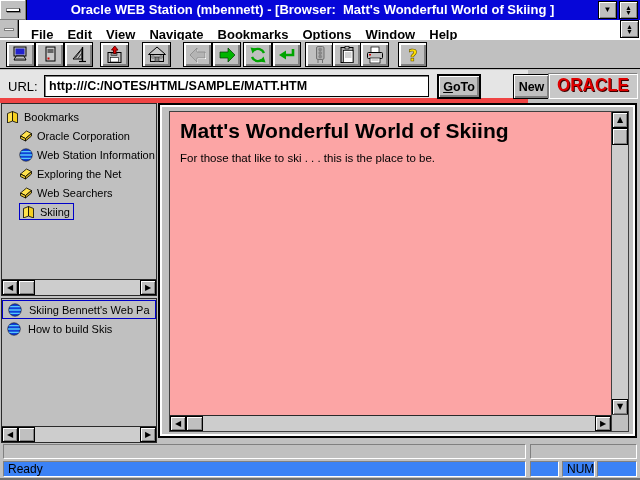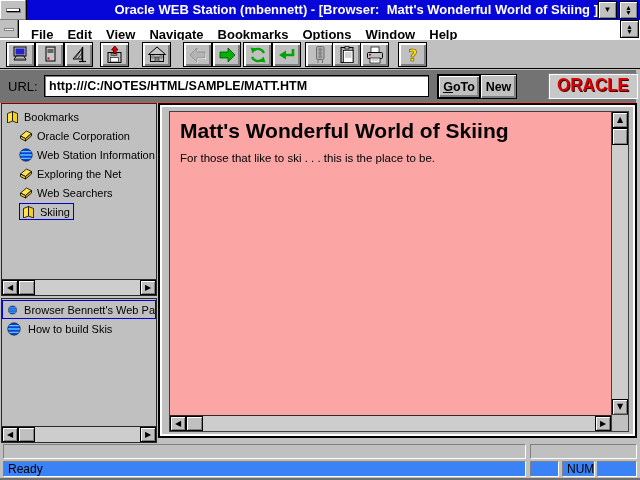--- a/index.html
+++ b/index.html
@@ -8,21 +8,21 @@
     border-bottom:2px solid #707070;box-sizing:border-box;}
   *{box-sizing:border-box;}
 
   
   .titlebar{position:absolute;left:0;top:0;width:640px;height:20px;background:#0606D8;display:flex;align-items:center;}
   .ctrlbox{position:absolute;left:0;top:0;width:27px;height:20px;background:#C0C0C0;
     border-right:1px solid #000;display:flex;align-items:center;justify-content:center;
     box-shadow:inset -1px -1px 0 #808080, inset 1px 1px 0 #fff;}
   .ctrldash{width:14px;height:4px;background:#fff;border:1px solid #000;border-top-color:#808080;border-left-color:#808080;box-shadow:1px 1px 0 #808080;}
   .title-text{position:absolute;left:27px;right:42px;top:0;height:30px;line-height:20px;
-    text-align:right;color:#fff;font-weight:bold;font-size:13px;white-space:pre;overflow:hidden;}
+    text-align:center;color:#fff;font-weight:bold;font-size:13px;white-space:pre;overflow:hidden;}
   .tbtn{position:absolute;top:1px;width:19px;height:18px;background:#C0C0C0;border:1px solid #000;
     box-shadow:inset 1px 1px 0 #fff, inset -1px -1px 0 #808080;
     display:flex;flex-direction:column;align-items:center;justify-content:center;font-size:8px;line-height:8px;}
   .tbtn .stk{font-size:7px;line-height:5px;}
   #btn-min{left:598px;} #btn-restore{left:619px;}
 
   
   .menubar{position:absolute;left:0;top:20px;width:640px;height:29px;background:#fff;border-bottom:1px solid #000;
     display:flex;align-items:center;}
   .menu-ctrlbox{position:absolute;left:0;top:0;width:19px;height:18px;background:#C0C0C0;border-right:1px solid #000;
@@ -37,30 +37,30 @@
   .menu-restore .stk{font-size:7px;line-height:5px;}
 
   
   .toolbar{position:absolute;left:0;top:40px;width:640px;height:29px;background:#C0C0C0;border-bottom:1px solid #000;}
   .tool-btn{position:absolute;top:2px;width:29px;height:25px;background:#C0C0C0;border:1px solid #000;
     box-shadow:inset 1px 1px 0 #fff, inset 2px 2px 0 #fff, inset -1px -1px 0 #808080, inset -2px -2px 0 #808080;
     display:flex;align-items:center;justify-content:center;}
   .tool-btn svg{display:block;}
 
   
-  .urlrow{position:absolute;left:0;top:70px;width:636px;height:33px;background:#737373;border-bottom:1px solid #ef4444;}
+  .urlrow{position:absolute;left:0;top:70px;width:528px;height:33px;background:#e5e5e5;border-bottom:5px solid #ef4444;}
   .url-label{position:absolute;left:8px;top:9px;font-size:13px;}
   .url-input{position:absolute;left:44px;top:5px;width:385px;height:22px;background:#fff;
     border:1px solid #000;box-shadow:inset 1px 1px 0 #808080;
     font-family:"Liberation Sans",sans-serif;font-weight:bold;font-size:12.5px;padding:0 4px;color:#000;}
   .push-btn{position:absolute;top:4px;height:25px;background:#C0C0C0;font-weight:bold;font-size:12.5px;
     display:flex;align-items:center;justify-content:center;
     border:1px solid #000;box-shadow:inset 1px 1px 0 #fff, inset -1px -1px 0 #808080, inset -2px -2px 0 #808080;}
   #btn-goto{left:437px;width:44px;border:2px solid #000;}
-  #btn-new{left:480px;width:37px;}
+  #btn-new{left:513px;width:37px;}
   .oracle-panel{position:absolute;left:548px;top:3px;width:90px;height:26px;
     border:1px solid;border-color:#808080 #fff #fff #808080;background:#C8C8C8;
     display:flex;align-items:center;justify-content:center;box-shadow:inset 1px 1px 0 #fff;}
   .oracle-logo{font-weight:bold;font-size:17px;color:#DD0000;letter-spacing:0px;
     text-shadow:1px 1px 0 #3a0000;transform:scaleY(1.05);}
 
   
   .panel{position:absolute;background:#C0C0C0;border:1px solid #2a2a2a;}
   #sidebar-top{left:1px;top:103px;width:156px;height:193px;}
   #sidebar-bottom{left:1px;top:298px;width:156px;height:145px;}
@@ -339,21 +339,21 @@
                 <circle cx="6.5" cy="6.5" r="5.6"></circle>
               </clipPath>
             </defs>
           <circle cx="6.5" cy="6.5" r="5.8" fill="#1040D8" stroke="#000" stroke-width="0.5"></circle>
           <g clip-path="url(#g2)" stroke="#55C8F8" stroke-width="1.3">
             <line x1="0" y1="3.4" x2="13" y2="3.4"></line>
               <line x1="0" y1="6.5" x2="13" y2="6.5"></line>
               <line x1="0" y1="9.6" x2="13" y2="9.6"></line>
           </g>
         </svg>
-        <span class="lbl">Browser Bennett's Web Pa</span>
+        <span class="lbl">Skiing Bennett's Web Pa</span>
       </div>
       <div class="list-row">
         <svg width="14" height="14" viewBox="0 0 13 13">
           <defs>
               <clipPath id="g3">
                 <circle cx="6.5" cy="6.5" r="5.6"></circle>
               </clipPath>
             </defs>
           <circle cx="6.5" cy="6.5" r="5.8" fill="#1040D8" stroke="#000" stroke-width="0.5"></circle>
           <g clip-path="url(#g3)" stroke="#55C8F8" stroke-width="1.3">

